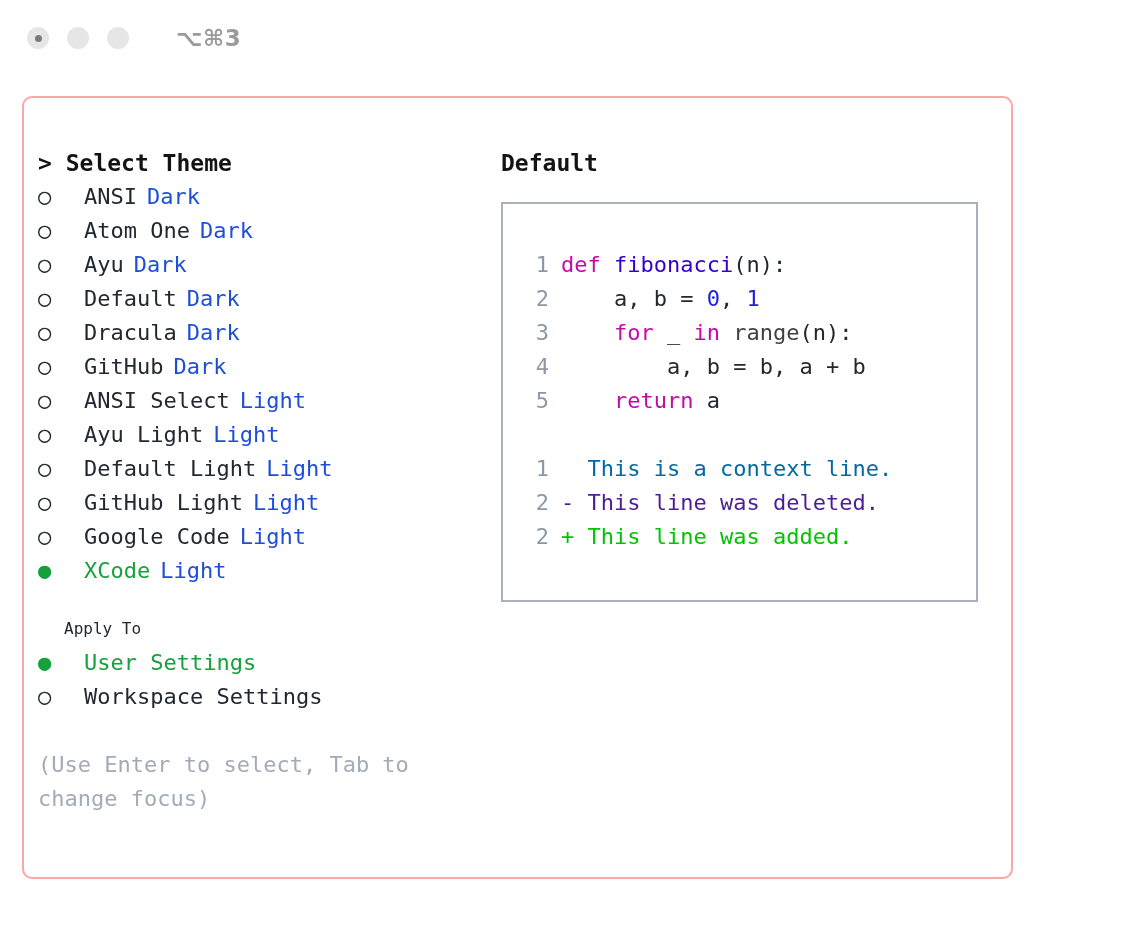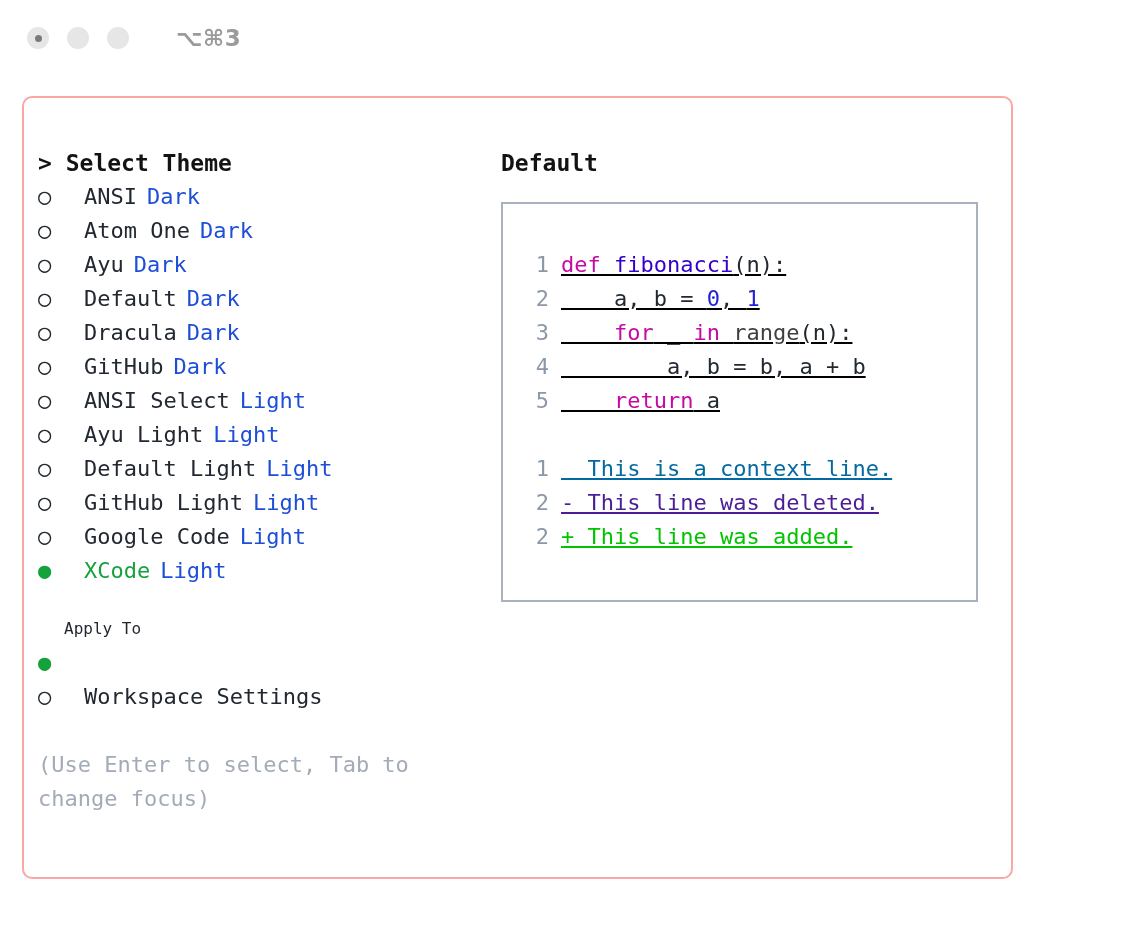--- a/index.html
+++ b/index.html
@@ -151,21 +151,21 @@
     line-height: 34px;
     white-space: pre;
   }
   .line-no {
     width: 34px;
     flex: 0 0 34px;
     text-align: right;
     color: #8c98a8;
     margin-right: 12px;
   }
-  .code-text { white-space: pre; text-decoration: underline; }
+  .code-text { white-space: pre; }
 
   .tok-kw   { color: #c60aa6; }
   .tok-fn   { color: #3300cc; }
   .tok-call { color: #404040; }
   .tok-num  { color: #2222dd; }
   .tok-plain{ color: #222831; }
 
   .diff-gap { height: 34px; }
   .diff-context { color: #0369a1; }
   .diff-del     { color: #4c1d95; }
@@ -196,21 +196,21 @@
           <div class="option-row"><span class="option-marker">○</span><span class="option-label">GitHub</span><span class="option-tag">Dark</span></div>
           <div class="option-row"><span class="option-marker">○</span><span class="option-label">ANSI Select</span><span class="option-tag">Light</span></div>
           <div class="option-row"><span class="option-marker">○</span><span class="option-label">Ayu Light</span><span class="option-tag">Light</span></div>
           <div class="option-row"><span class="option-marker">○</span><span class="option-label">Default Light</span><span class="option-tag">Light</span></div>
           <div class="option-row"><span class="option-marker">○</span><span class="option-label">GitHub Light</span><span class="option-tag">Light</span></div>
           <div class="option-row"><span class="option-marker">○</span><span class="option-label">Google Code</span><span class="option-tag">Light</span></div>
           <div class="option-row selected"><span class="option-marker">●</span><span class="option-label">XCode</span><span class="option-tag">Light</span></div>
         </div>
       <div id="apply-heading">Apply To</div>
       <div id="apply-options">
-          <div class="option-row selected"><span class="option-marker">●</span></div>
+          <div class="option-row selected"><span class="option-marker">●</span><span class="option-label">User Settings</span></div>
           <div class="option-row"><span class="option-marker">○</span><span class="option-label">Workspace Settings</span></div>
         </div>
       <div id="hint-text">(Use Enter to select, Tab to change focus)</div>
     </div>
 
     <div id="preview-column">
       <div id="preview-heading">Default</div>
       <div id="preview-box">
         <div id="code-block">
             <div class="code-line"><span class="line-no">1</span><span class="code-text"><span class="tok-kw">def </span><span class="tok-fn">fibonacci</span><span class="tok-plain">(n):</span></span></div>

